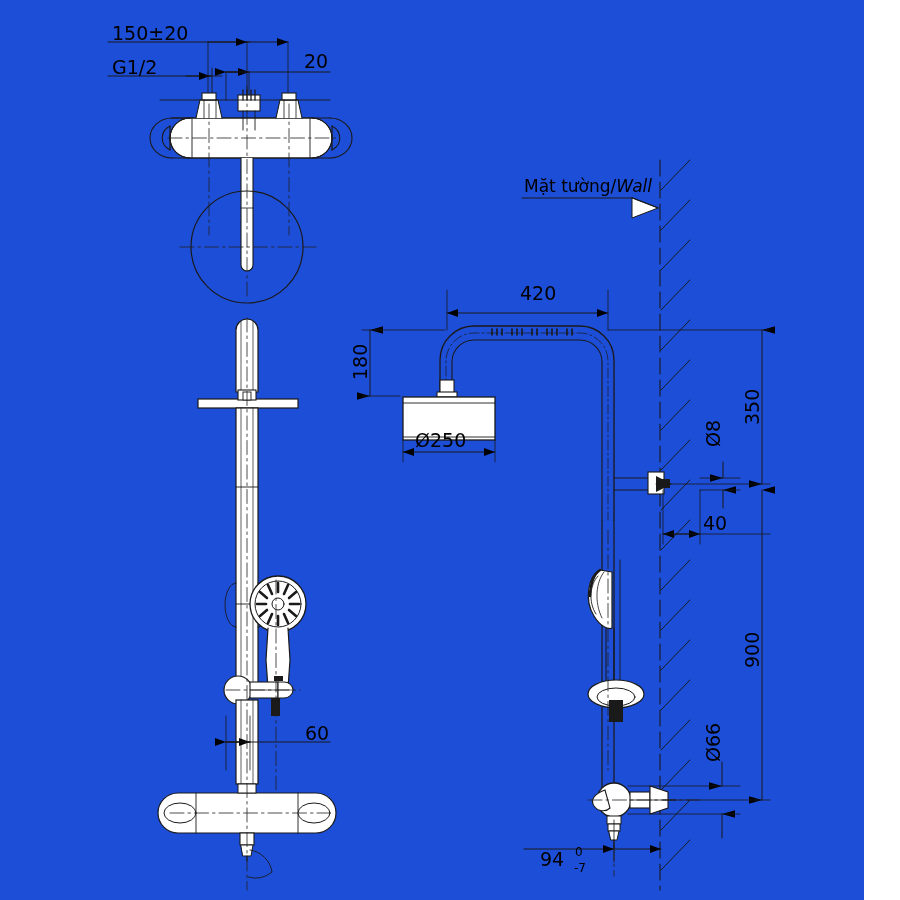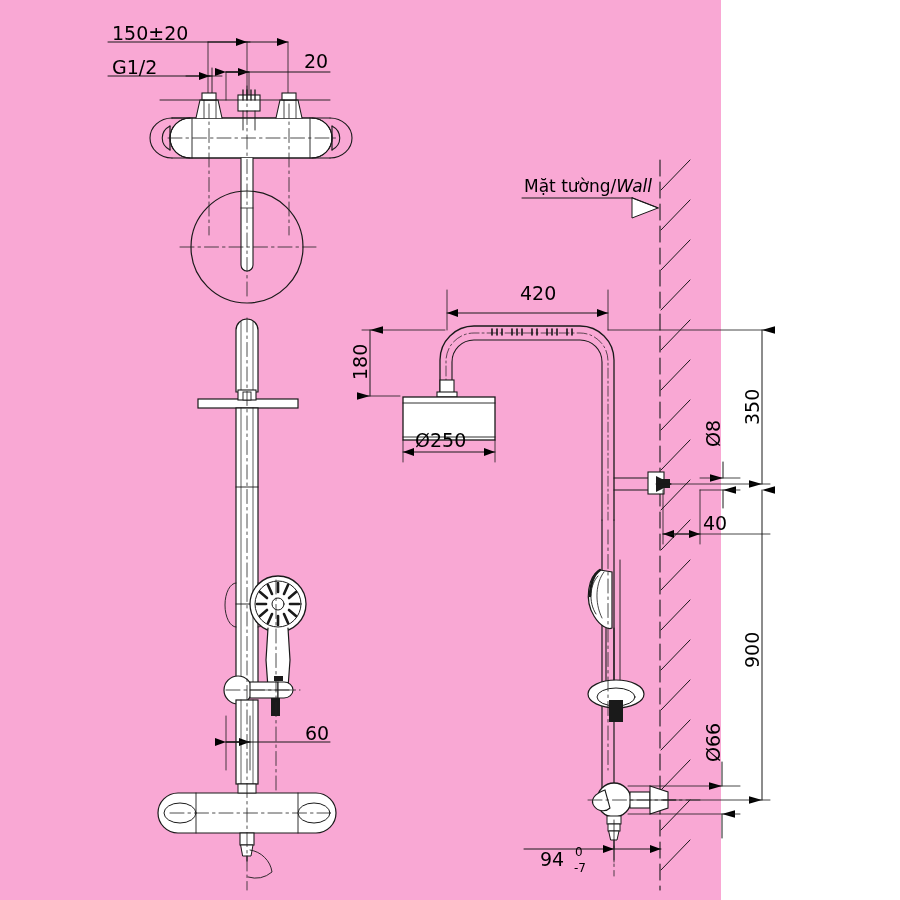--- a/index.html
+++ b/index.html
@@ -1,19 +1,19 @@
 <!DOCTYPE html>
 <html><head>
 <meta charset="utf-8">
 <title>Shower Column Technical Drawing</title>
 <style>
   html,body{margin:0;padding:0;background:#ffffff;}
   body{width:900px;height:900px;overflow:hidden;
        font-family:"DejaVu Sans","Liberation Sans",sans-serif;color:#000;}
-  #sheet{position:relative;width:721px;height:900px;background:#f9a8d4;}
+  #sheet{position:relative;width:864px;height:900px;background:#1d4ed8;}
   svg{display:block;}
   .dimtext{font-family:"DejaVu Sans","Liberation Sans",sans-serif;
            font-size:19px;fill:#000;}
   .dimtext-sm{font-family:"DejaVu Sans","Liberation Sans",sans-serif;
               font-size:12px;fill:#000;}
   .walltext{font-family:"DejaVu Sans","Liberation Sans",sans-serif;
             font-size:17px;fill:#000;}
 </style>
 </head>
 <body>

